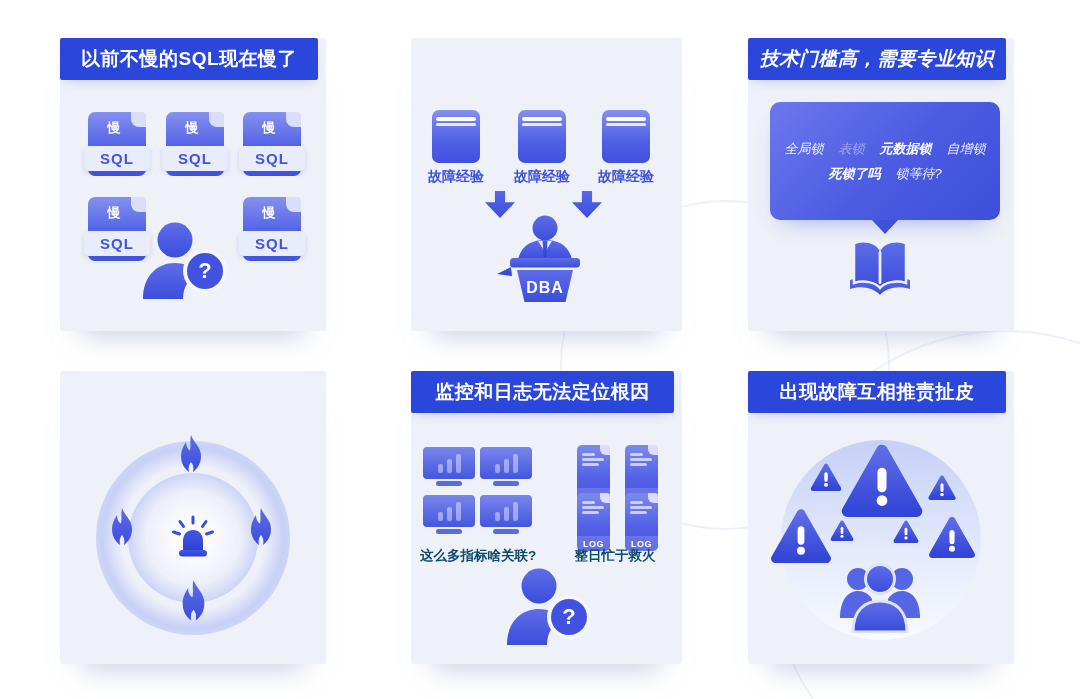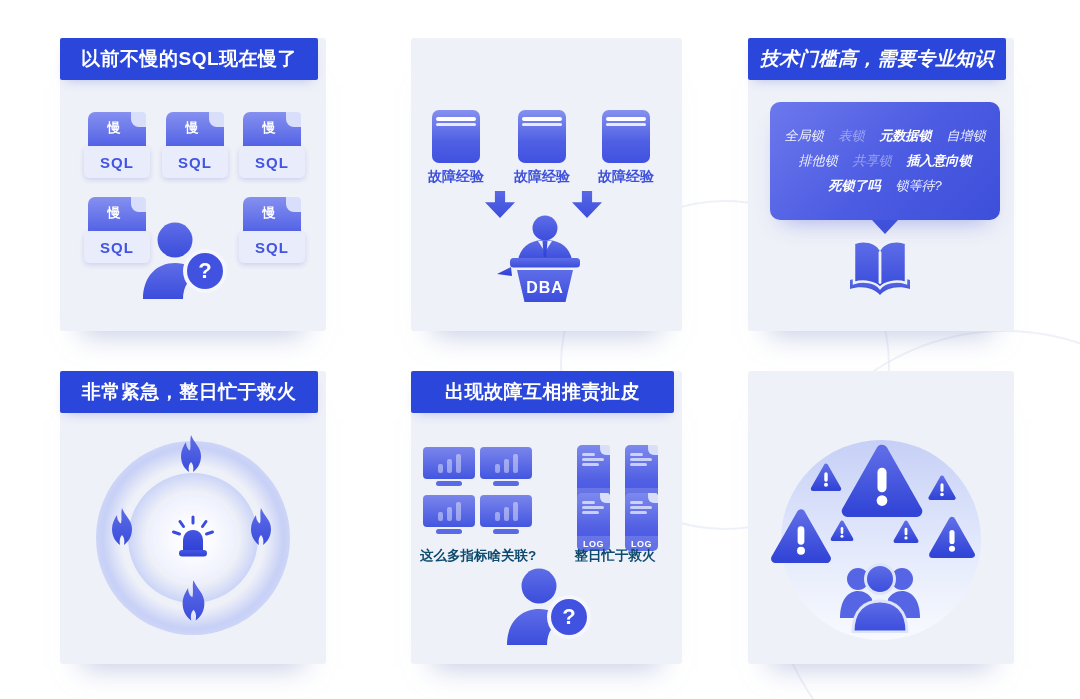--- a/index.html
+++ b/index.html
@@ -29,21 +29,21 @@
 
   
   .doc { position:absolute; width:58px; height:64px; }
   .doc .bodyy { position:absolute; inset:0; border-radius:7px;
                 background:linear-gradient(180deg,#8590EF 0%, #5262E5 55%, #4051E0 100%);
                 clip-path:polygon(0 0, calc(100% - 15px) 0, 100% 15px, 100% 100%, 0 100%); }
   .doc .fold { position:absolute; top:0; right:0; width:15px; height:15px;
                background:#D9DFFA; border-radius:0 4px 0 8px; }
   .doc .dlab { position:absolute; top:7px; left:0; right:6px; text-align:center;
                color:#ffffff; font-size:13px; font-weight:700; }
-  .doc .pill { position:absolute; left:-4px; right:-4px; top:34px; height:32px;
+  .doc .pill { position:absolute; left:-4px; right:-4px; top:34px; height:25px;
                background:#E9ECFB; border-radius:5px; display:flex; align-items:center; justify-content:center;
                color:#4254E1; font-weight:800; font-size:15px; letter-spacing:1px;
                box-shadow:0 2px 5px rgba(80,95,200,.22); }
 
   .person { position:absolute; width:92px; height:78px; }
   .person svg { position:absolute; left:0; top:0; }
   .qbadge { position:absolute; left:48px; top:28px; width:44px; height:44px; border-radius:50%;
             background:#4152E0; border:4px solid rgba(255,255,255,.95);
             display:flex; align-items:center; justify-content:center;
             color:#ffffff; font-size:22px; font-weight:800; }
@@ -232,39 +232,33 @@
     <div class="banner">技术门槛高，需要专业知识</div>
 
     <div class="bubble">
       <div class="brow">
         <span class="bt" data-style="normal">全局锁</span>
         <span class="bt" data-style="dim">表锁</span>
         <span class="bt" data-style="bold">元数据锁</span>
         <span class="bt" data-style="normal">自增锁</span>
       </div>
       <div class="brow">
-        <span class="bt" data-style="normal">排他锁</span>
-        <span class="bt" data-style="dim">共享锁</span>
-        <span class="bt" data-style="bold">插入意向锁</span>
-      </div>
-      <div class="brow">
         <span class="bt" data-style="bold">死锁了吗</span>
         <span class="bt" data-style="normal">锁等待?</span>
       </div>
     </div>
 
     <svg style="position:absolute; left:100px; top:200px;" width="64" height="62" viewBox="0 0 64 62">
       <path d="M2 42 C14 38 26 41 32 48 C38 41 50 38 62 42 L62 51 C50 47 38 50 32 57 C26 50 14 47 2 51 Z" fill="url(#gp)"></path>
       <path d="M32 11 C27 4 16 1 6 5 L6 45 C16 42 27 44 32 50 C37 44 48 42 58 45 L58 5 C48 1 37 4 32 11 Z" fill="url(#gp)" stroke="#EFF1F8" stroke-width="2.5"></path>
       <rect x="30.6" y="13" width="2.8" height="33" rx="1.4" fill="#EFF1F8"></rect>
     </svg>
   </div>
 
   <div class="card c4">
-    <div class="banner">非常紧急，整日忙于救火</div>
 
     <div class="ring r1"></div>
     <div class="ring r2"></div>
     <div class="ring r3"></div>
 
     <svg class="flame" style="left:114px; top:63px;" viewBox="0 0 34 40">
         <use href="#flameSym"></use>
       </svg>
     <svg class="flame" style="left:45px; top:136px;" viewBox="0 0 34 40">
         <use href="#flameSym"></use>
@@ -283,21 +277,21 @@
         <line x1="35" y1="6.5" x2="31.5" y2="11.5"></line>
         <line x1="2.5" y1="17" x2="8.5" y2="19"></line>
         <line x1="41.5" y1="17" x2="35.5" y2="19"></line>
       </g>
       <path d="M12 35 L12 26 C12 19.5 16 15 22 15 C28 15 32 19.5 32 26 L32 35 Z" fill="url(#gpd)"></path>
       <rect x="8" y="35" width="28" height="6.5" rx="3.25" fill="url(#gpd)"></rect>
     </svg>
   </div>
 
   <div class="card c5">
-    <div class="banner">出现故障互相推责扯皮</div>
+    <div class="banner">监控和日志无法定位根因</div>
 
     <div class="mon" style="left:12px; top:76px;">
       <div class="screen">
           <span class="bar b1"></span>
           <span class="bar b2"></span>
           <span class="bar b3"></span>
         </div>
       <div class="stand"></div>
     </div>
     <div class="mon" style="left:69px; top:76px;">
@@ -365,20 +359,21 @@
       <svg width="92" height="78" viewBox="0 0 92 78">
           <use href="#personSym"></use>
         </svg>
       <div class="qbadge">
           <span>?</span>
         </div>
     </div>
   </div>
 
   <div class="card c6">
+    <div class="banner">出现故障互相推责扯皮</div>
 
     <div class="bigcircle"></div>
 
     <svg class="tri" style="left:92px;  top:72px;  width:84px; height:74px;" viewBox="0 0 100 90">
         <use href="#warnTri"></use>
       </svg>
     <svg class="tri" style="left:62px;  top:92px;  width:32px; height:28px;" viewBox="0 0 100 90">
         <use href="#warnTri"></use>
       </svg>
     <svg class="tri" style="left:180px; top:104px; width:28px; height:25px;" viewBox="0 0 100 90">

